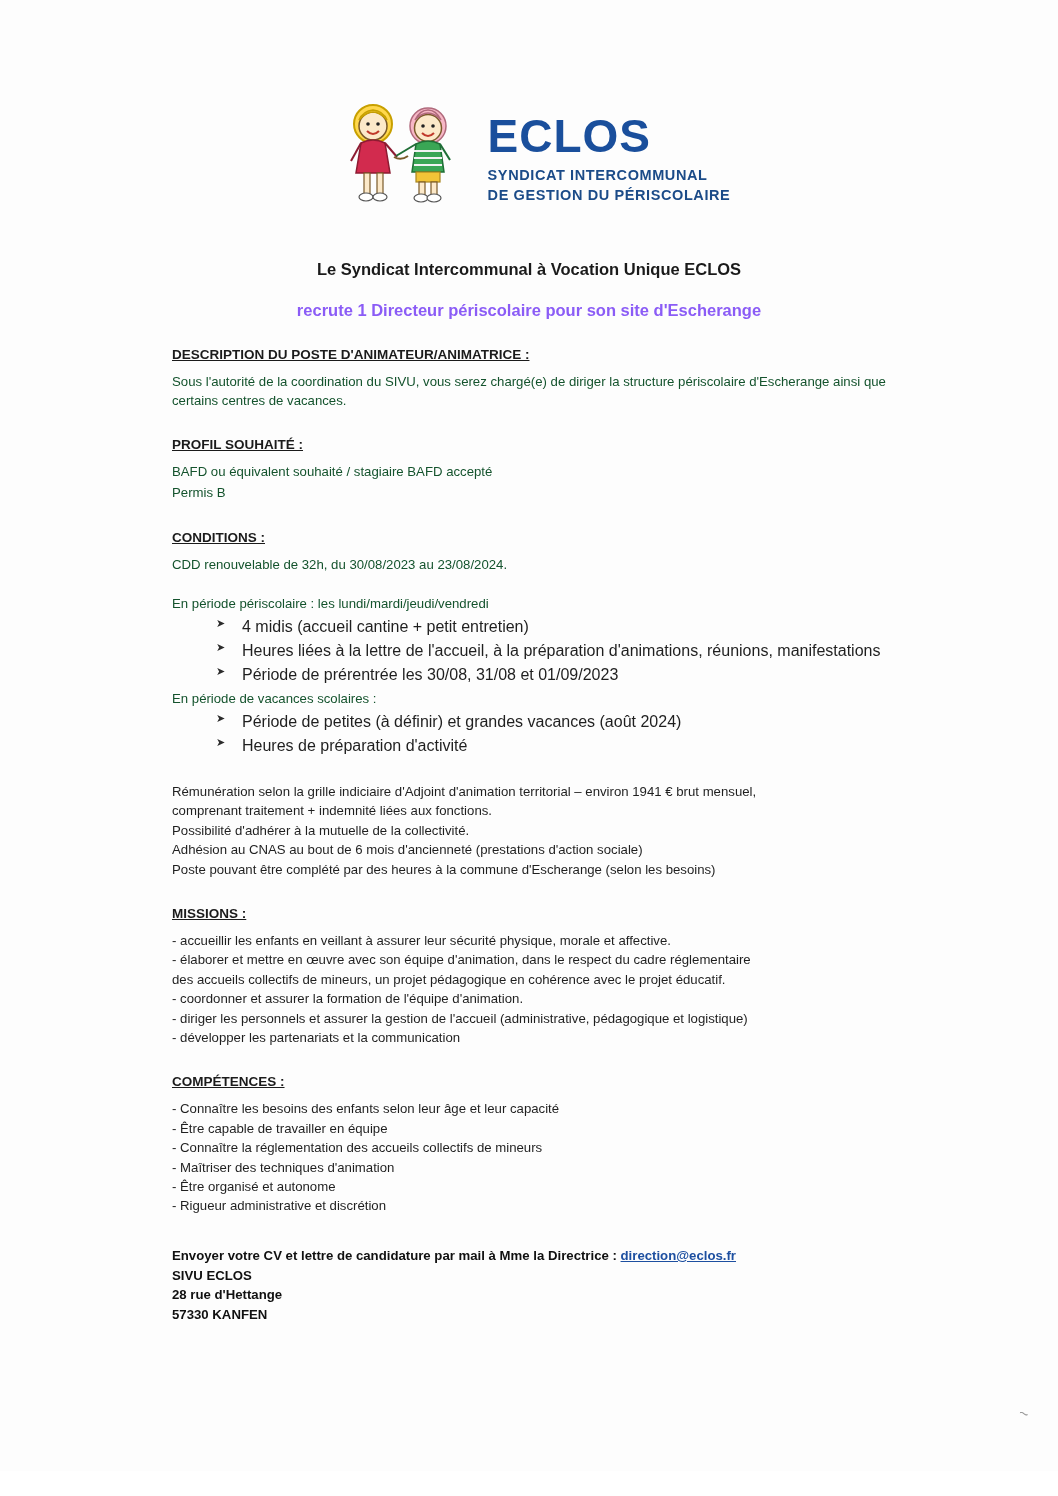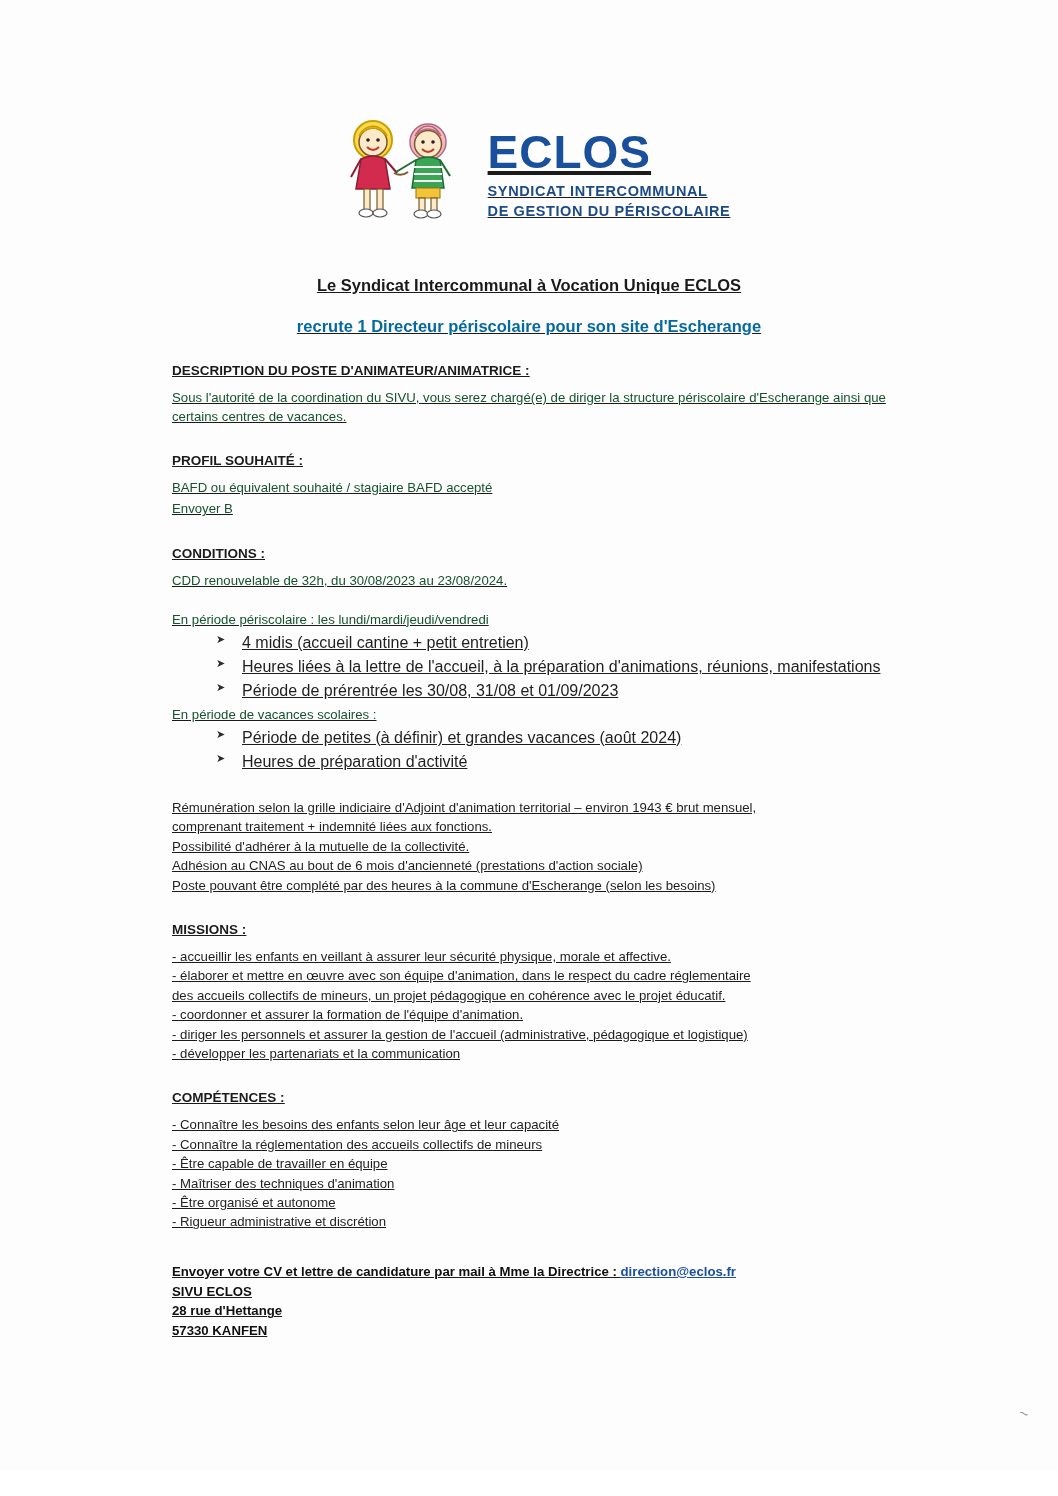--- a/index.html
+++ b/index.html
@@ -14,22 +14,21 @@
     color: #1b1b1b;
     position: relative;
     overflow: hidden;
   }
   .page {
     width: 1058px;
     height: 1471px;
     position: relative;
     background: #fdfdfd;
     box-sizing: border-box;
-    padding: 16px 172px;
-    text-decoration: underline;
+    padding: 0 172px;
   }
 
   
   .logo-block {
     padding-top: 96px;
     display: flex;
     justify-content: center;
     align-items: flex-start;
   }
   .logo-inner {
@@ -68,21 +67,21 @@
     text-align: center;
     font-weight: bold;
     font-size: 16.5px;
     color: #1a1a1a;
     margin-top: 44px;
   }
   .headline2 {
     text-align: center;
     font-weight: bold;
     font-size: 16.5px;
-    color: #0369a1;
+    color: #8b5cf6;
     margin-top: 22px;
   }
 
   
   .section-title {
     font-weight: bold;
     font-size: 13.5px;
     text-decoration: underline;
     margin-top: 27px;
     color: #1b1b1b;
@@ -201,61 +200,61 @@
   </div>
 
   <div class="headline">Le Syndicat Intercommunal à Vocation Unique ECLOS</div>
   <div class="headline2">recrute 1 Directeur périscolaire pour son site d'Escherange</div>
 
   <div class="section-title">DESCRIPTION DU POSTE D'ANIMATEUR/ANIMATRICE :</div>
   <div class="para">Sous l'autorité de la coordination du SIVU, vous serez chargé(e) de diriger la structure périscolaire d'Escherange ainsi que certains centres de vacances.</div>
 
   <div class="section-title">PROFIL SOUHAITÉ :</div>
   <div class="para">BAFD ou équivalent souhaité / stagiaire BAFD accepté</div>
-  <div class="para tight">Envoyer B</div>
+  <div class="para tight">Permis B</div>
 
   <div class="section-title">CONDITIONS :</div>
   <div class="para">CDD renouvelable de 32h, du 30/08/2023 au 23/08/2024.</div>
 
   <div class="para gap">En période périscolaire : les lundi/mardi/jeudi/vendredi</div>
   <ul class="arrow-list">
     <li>4 midis (accueil cantine + petit entretien)</li>
     <li>Heures liées à la lettre de l'accueil, à la préparation d'animations, réunions, manifestations</li>
     <li>Période de prérentrée les 30/08, 31/08 et 01/09/2023</li>
   </ul>
 
   <div class="para tight">En période de vacances scolaires :</div>
   <ul class="arrow-list">
     <li>Période de petites (à définir) et grandes vacances (août 2024)</li>
     <li>Heures de préparation d'activité</li>
   </ul>
 
   <div class="dash-list" style="margin-top:24px;">
-    <div>Rémunération selon la grille indiciaire d'Adjoint d'animation territorial – environ 1943 € brut mensuel,</div>
+    <div>Rémunération selon la grille indiciaire d'Adjoint d'animation territorial – environ 1941 € brut mensuel,</div>
     <div>comprenant traitement + indemnité liées aux fonctions.</div>
     <div>Possibilité d'adhérer à la mutuelle de la collectivité.</div>
     <div>Adhésion au CNAS au bout de 6 mois d'ancienneté (prestations d'action sociale)</div>
     <div>Poste pouvant être complété par des heures à la commune d'Escherange (selon les besoins)</div>
   </div>
 
   <div class="section-title">MISSIONS :</div>
   <div class="dash-list">
     <div>- accueillir les enfants en veillant à assurer leur sécurité physique, morale et affective.</div>
     <div>- élaborer et mettre en œuvre avec son équipe d'animation, dans le respect du cadre réglementaire</div>
     <div>des accueils collectifs de mineurs, un projet pédagogique en cohérence avec le projet éducatif.</div>
     <div>- coordonner et assurer la formation de l'équipe d'animation.</div>
     <div>- diriger les personnels et assurer la gestion de l'accueil (administrative, pédagogique et logistique)</div>
     <div>- développer les partenariats et la communication</div>
   </div>
 
   <div class="section-title">COMPÉTENCES :</div>
   <div class="dash-list">
     <div>- Connaître les besoins des enfants selon leur âge et leur capacité</div>
+    <div>- Être capable de travailler en équipe</div>
     <div>- Connaître la réglementation des accueils collectifs de mineurs</div>
-    <div>- Être capable de travailler en équipe</div>
     <div>- Maîtriser des techniques d'animation</div>
     <div>- Être organisé et autonome</div>
     <div>- Rigueur administrative et discrétion</div>
   </div>
 
   <div class="contact">
     <div>
       <span>Envoyer votre CV et lettre de candidature par mail à Mme la Directrice : </span><a href="#">direction@eclos.fr</a>
     </div>
     <div class="addr">

